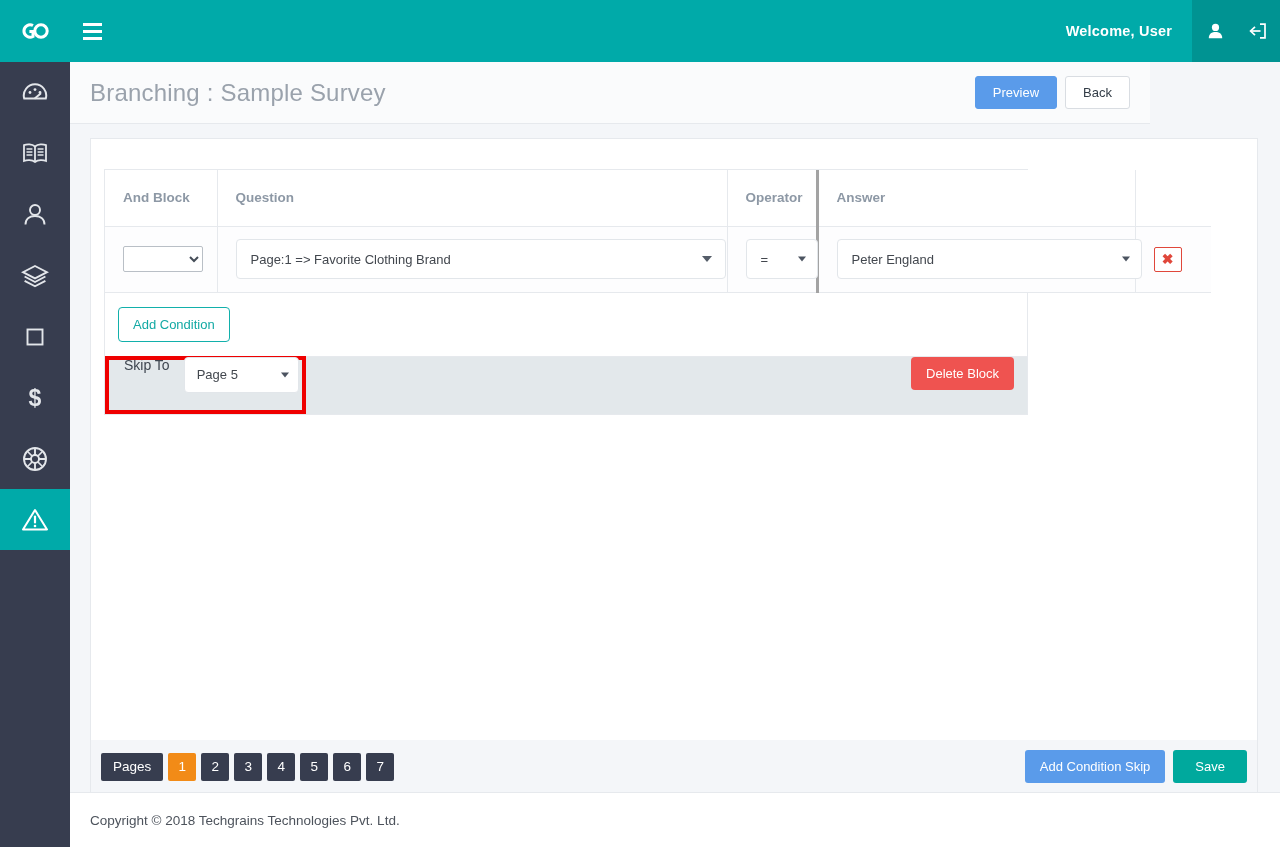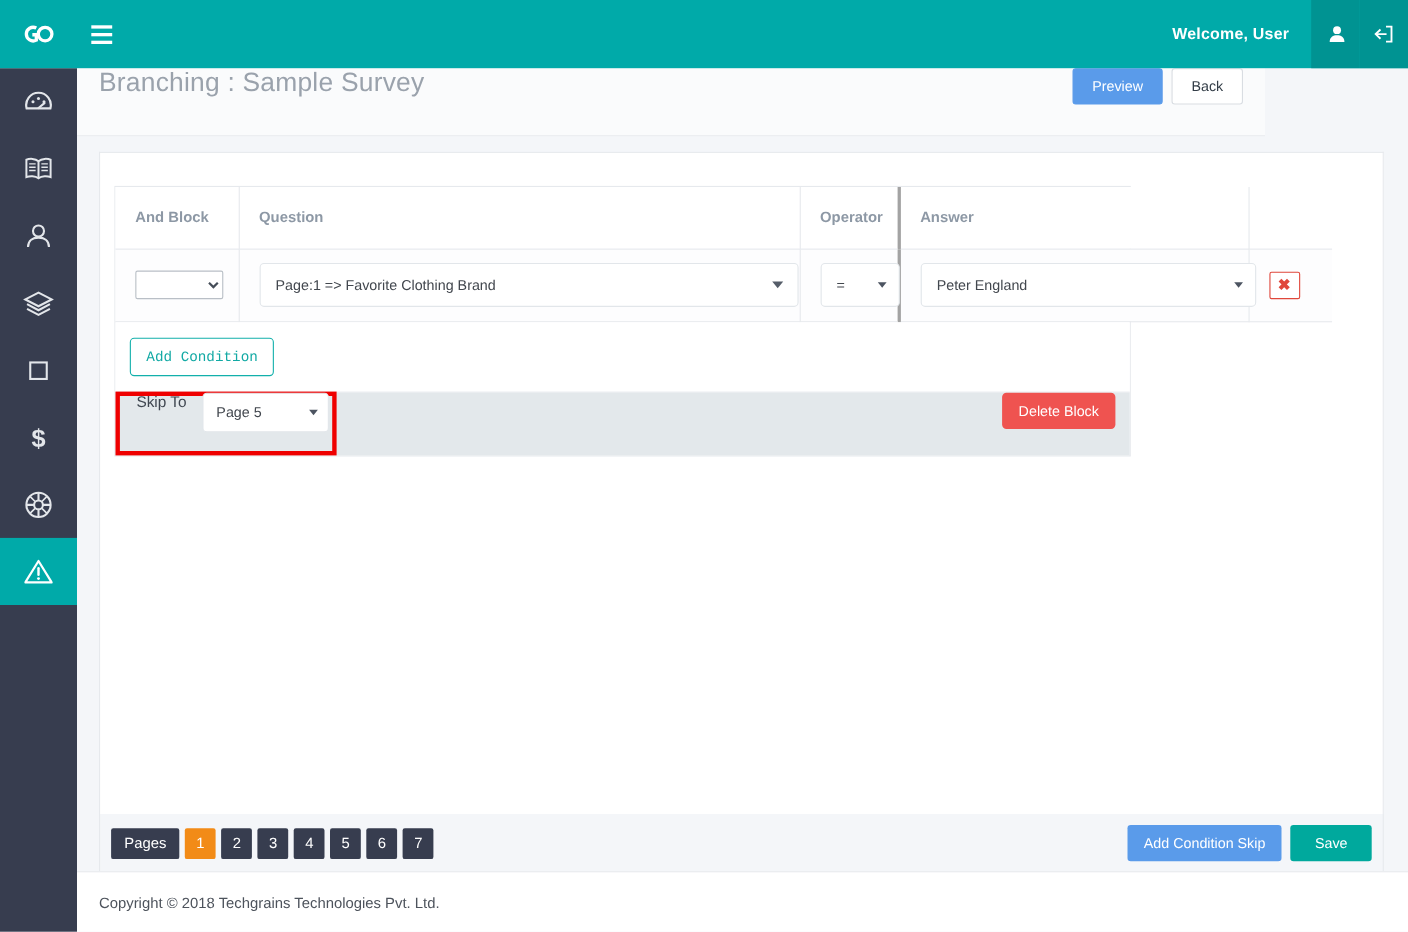--- a/index.html
+++ b/index.html
@@ -63,21 +63,21 @@
   }
   .side-item.active { background: #00aaa9; }
   .side-item svg { display: block; }
 
   
   .page-header {
     position: absolute; top: 62px; left: 70px;
     width: 1080px; height: 62px;
     background: #fafbfc;
     border-bottom: 1px solid #e6e9ed;
-    display: flex; align-items: flex-start;
+    display: flex; align-items: center;
   }
   .page-title {
     font-size: 24px; color: #9aa2ac; font-weight: 400;
     margin-left: 20px; letter-spacing: .2px;
   }
   .header-actions {
     margin-left: auto; margin-right: 20px;
     display: flex; gap: 8px; align-items: center;
   }
   .btn {
@@ -187,21 +187,21 @@
     padding: 14px 0 14px 13px;
   }
   .btn-add-condition {
     background: #ffffff;
     border: 1px solid #12b0ab;
     color: #12a9a4;
     border-radius: 4px;
     font-size: 13px;
     padding: 10px 14px;
     cursor: pointer;
-    font-family: Liberation Mono, monospace;
+    font-family: Liberation Sans, sans-serif;
     line-height: 1;
   }
 
   
   .skip-row {
     background: #e3e8eb;
     height: 57px;
     display: flex; align-items: flex-start;
     position: relative;
     padding-left: 13px;

